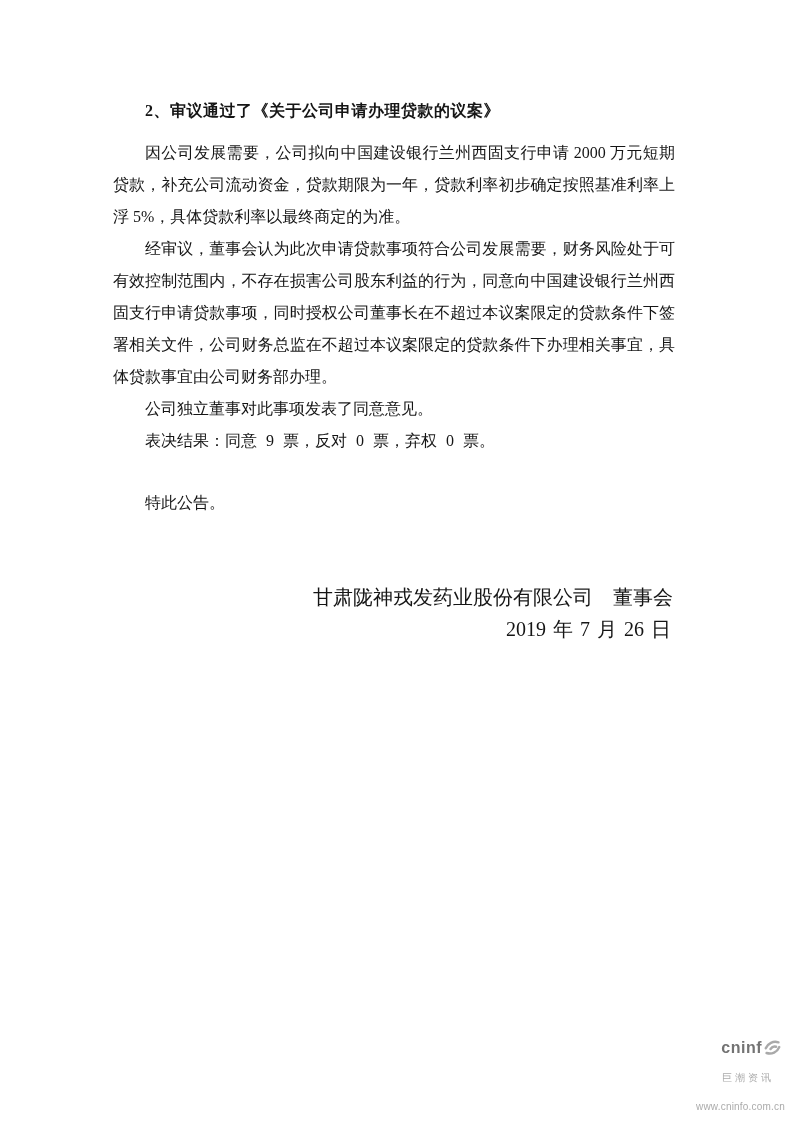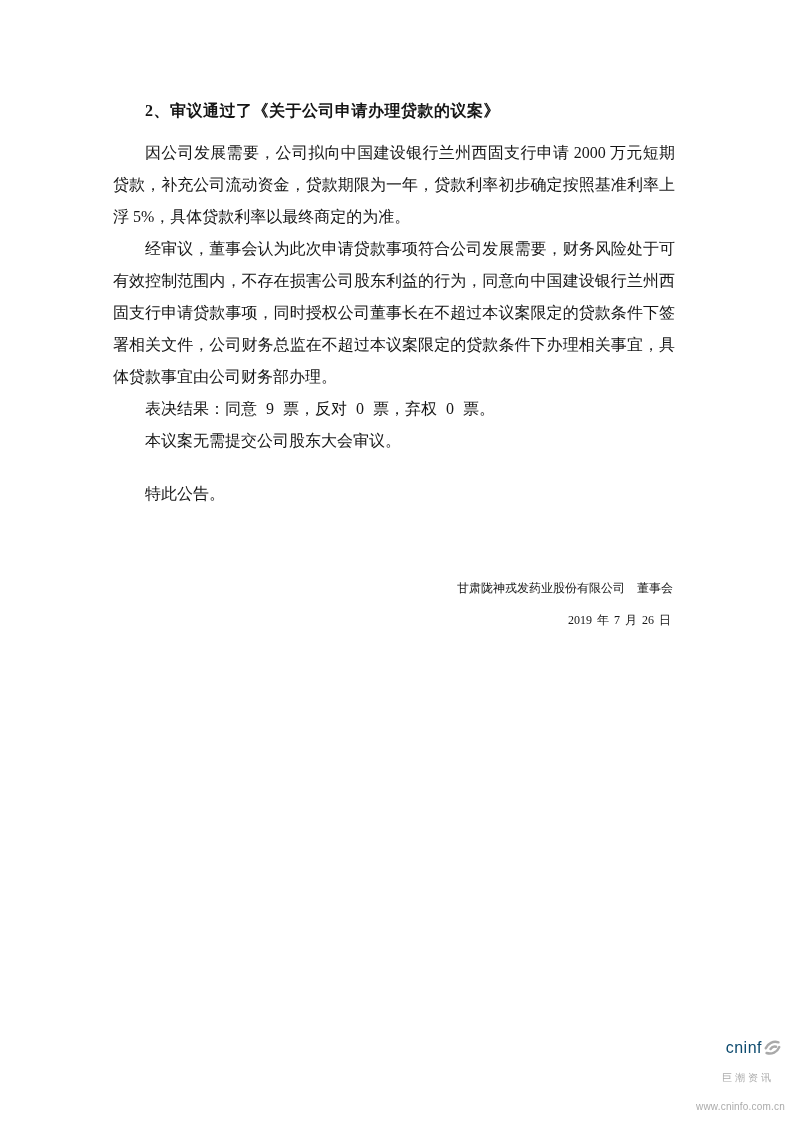--- a/index.html
+++ b/index.html
@@ -31,27 +31,27 @@
     letter-spacing: 0.5px;
   }
   p.body-para {
     font-size: 16px;
     line-height: 32px;
     text-indent: 2em;
     text-align: justify;
     text-justify: inter-ideograph;
   }
   p.vote-line { word-spacing: 5px; }
-  p.closing-line { margin-top: 21px; }
+  p.closing-line { margin-top: 30px; }
   .signature-block {
     margin-top: 62px;
     text-align: right;
   }
   .signature-block p {
-    font-size: 12px;
+    font-size: 20px;
     line-height: 32px;
   }
   .sig-company { padding-right: 2px; }
   .sig-date { padding-right: 4px; word-spacing: 2px; text-align: right; }
   
   .watermark {
     position: absolute;
     right: 5px;
     bottom: 10px;
     width: 120px;
@@ -62,23 +62,23 @@
   }
   .wm-row1 {
     display: flex;
     align-items: center;
     justify-content: flex-end;
     gap: 1px;
     padding-right: 6px;
   }
   .wm-brand-latin {
     font-size: 16px;
-    font-weight: normal;
+    font-weight: bold;
     letter-spacing: 0.5px;
-    color: #0c4a6e;
+    color: #737373;
     margin-left: 24px;
   }
   .wm-swirl { width: 19px; height: 19px; display: block; }
   .wm-brand-cn {
     font-size: 10px;
     letter-spacing: 3px;
     color: #ababab;
     padding-right: 14px;
     margin-top: 15px;
   }
@@ -96,24 +96,24 @@
 <div class="page">
 
   <div class="content">
 
     <h2 class="doc-heading">2、审议通过了《关于公司申请办理贷款的议案》</h2>
 
     <p class="body-para">因公司发展需要，公司拟向中国建设银行兰州西固支行申请 2000 万元短期贷款，补充公司流动资金，贷款期限为一年，贷款利率初步确定按照基准利率上浮 5%，具体贷款利率以最终商定的为准。</p>
 
     <p class="body-para">经审议，董事会认为此次申请贷款事项符合公司发展需要，财务风险处于可有效控制范围内，不存在损害公司股东利益的行为，同意向中国建设银行兰州西固支行申请贷款事项，同时授权公司董事长在不超过本议案限定的贷款条件下签署相关文件，公司财务总监在不超过本议案限定的贷款条件下办理相关事宜，具体贷款事宜由公司财务部办理。</p>
 
+    <p class="body-para">公司独立董事对此事项发表了同意意见。</p>
 
     <p class="body-para vote-line">表决结果：同意 9 票，反对 0 票，弃权 0 票。</p>
 
-    <p class="body-para">本议案无需提交公司股东大会审议。</p>
 
     <p class="body-para closing-line">特此公告。</p>
 
     <div class="signature-block">
       <p class="sig-company">甘肃陇神戎发药业股份有限公司　董事会</p>
       <p class="sig-date">2019 年 7 月 26 日</p>
     </div>
 
   </div>
 

